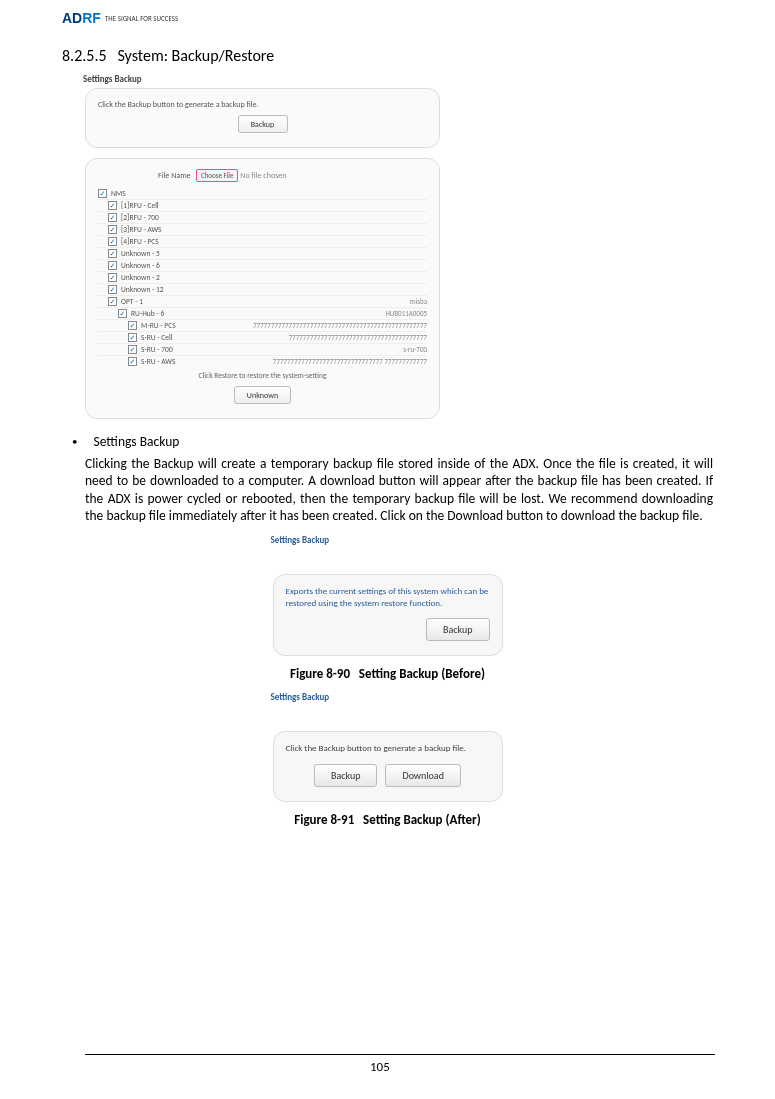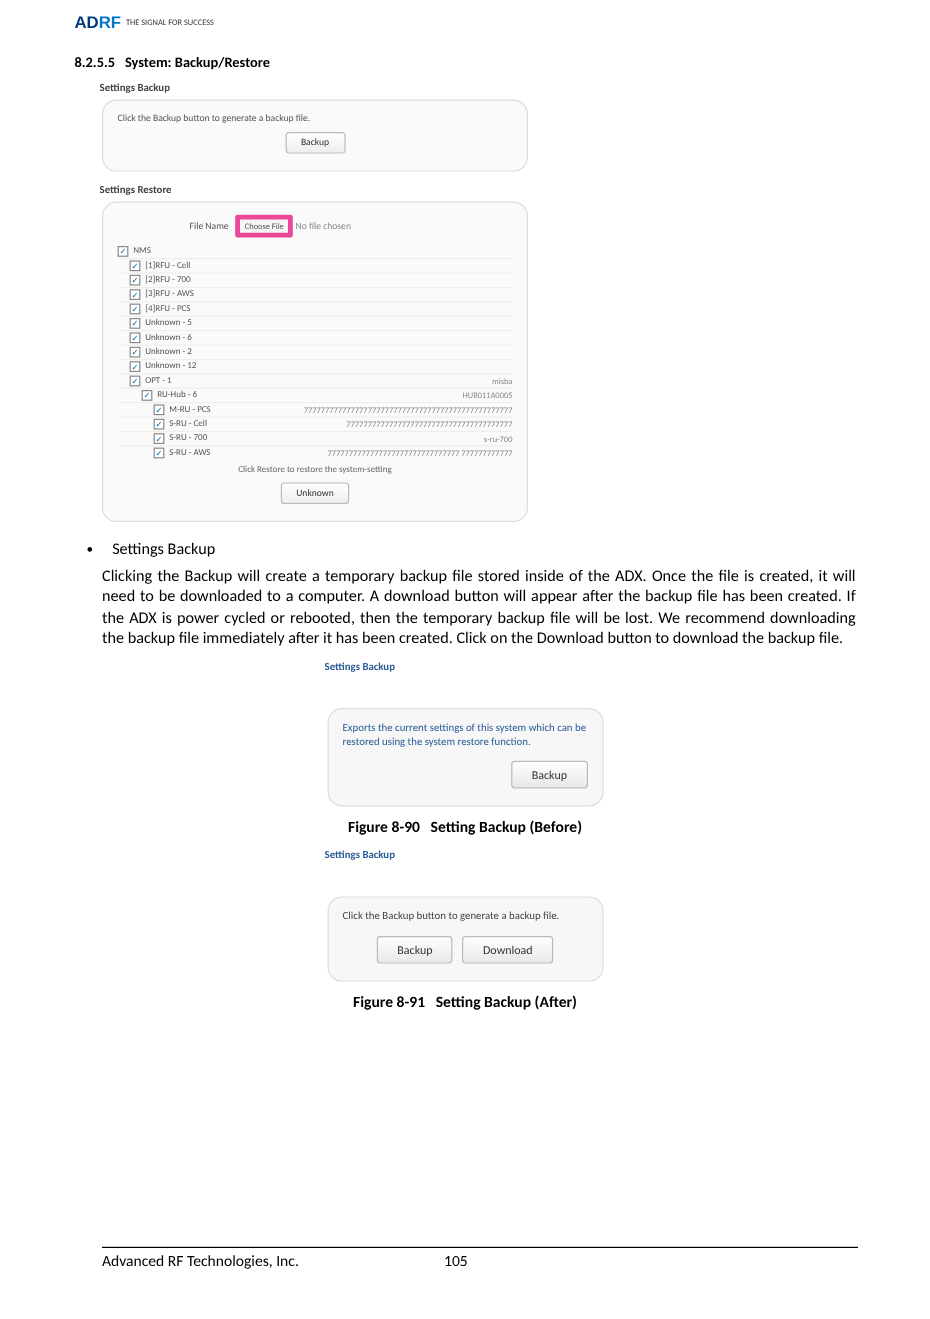--- a/index.html
+++ b/index.html
@@ -27,22 +27,22 @@
     font-size: 14px;
     color: #003a7a;
     position: relative;
     margin-left: 32px;
   }
   .logo .wave {
     display: inline-block;
     color: #0077cc;
   }
   .section-heading {
-    font-weight: bold;
-    font-size: 12px;
+    font-weight: normal;
+    font-size: 16px;
     margin: 12px 0 8px 32px;
   }
   
   .fig1 {
     width: 355px;
     margin-left: 55px;
     font-size: 8px;
     color: #333;
   }
   .panel {
@@ -68,21 +68,21 @@
     border-radius: 3px;
     padding: 3px 12px;
     font-size: 8px;
     color: #333;
     text-align: center;
     min-width: 50px;
   }
   .btn-row-center { text-align: center; margin-top: 6px; }
   .choosefile {
     display: inline-block;
-    border: 4px solid #ec4899;
+    border: 1px solid #ec4899;
     border-radius: 2px;
     background: #f5f5f5;
     padding: 1px 4px;
     font-size: 7px;
   }
   .tree {
     margin-top: 6px;
     font-size: 7.5px;
     color: #555;
   }
@@ -184,21 +184,20 @@
 
 <div class="fig1">
   <div class="panel-title">Settings Backup</div>
   <div class="panel">
     <div>Click the Backup button to generate a backup file.</div>
     <div class="btn-row-center">
       <span class="btn">Backup</span>
     </div>
   </div>
 
-  <div class="panel-title">Settings Restore</div>
   <div class="panel">
     <div style="margin-left:60px;">
       <span>File Name</span>&nbsp;&nbsp;
       <span class="choosefile">Choose File</span>
       <span style="color:#888;">No file chosen</span>
     </div>
     <div class="tree" id="restore-tree">
         <div class="tree-row ind0">
           <span class="chk">✓</span>
           <span>NMS</span>
@@ -313,15 +312,14 @@
         <span class="btn-lg">Download</span>
       </div>
     </div>
   </div>
 </div>
 <div class="fig-caption">
   <span>Figure 8-91</span>&nbsp;&nbsp;&nbsp;<span>Setting Backup (After)</span>
 </div>
 
 <div class="footer">
-  <span class="fc">Advanced RF Technologies, Inc.</span>
   <span class="fp">105</span>
 </div>
 
 </body></html>

